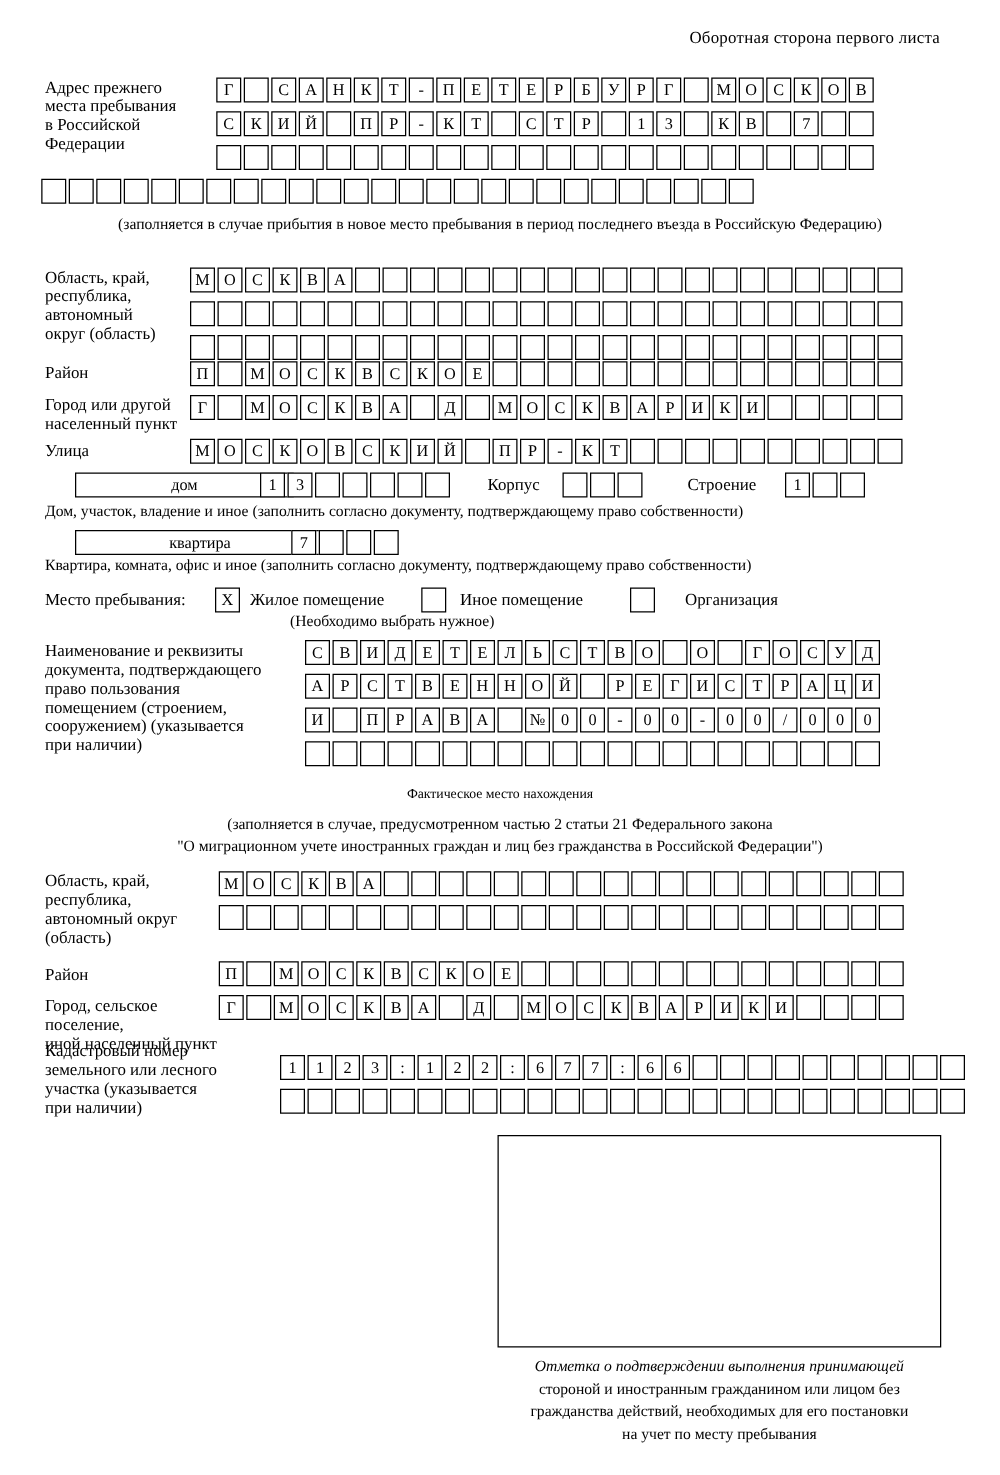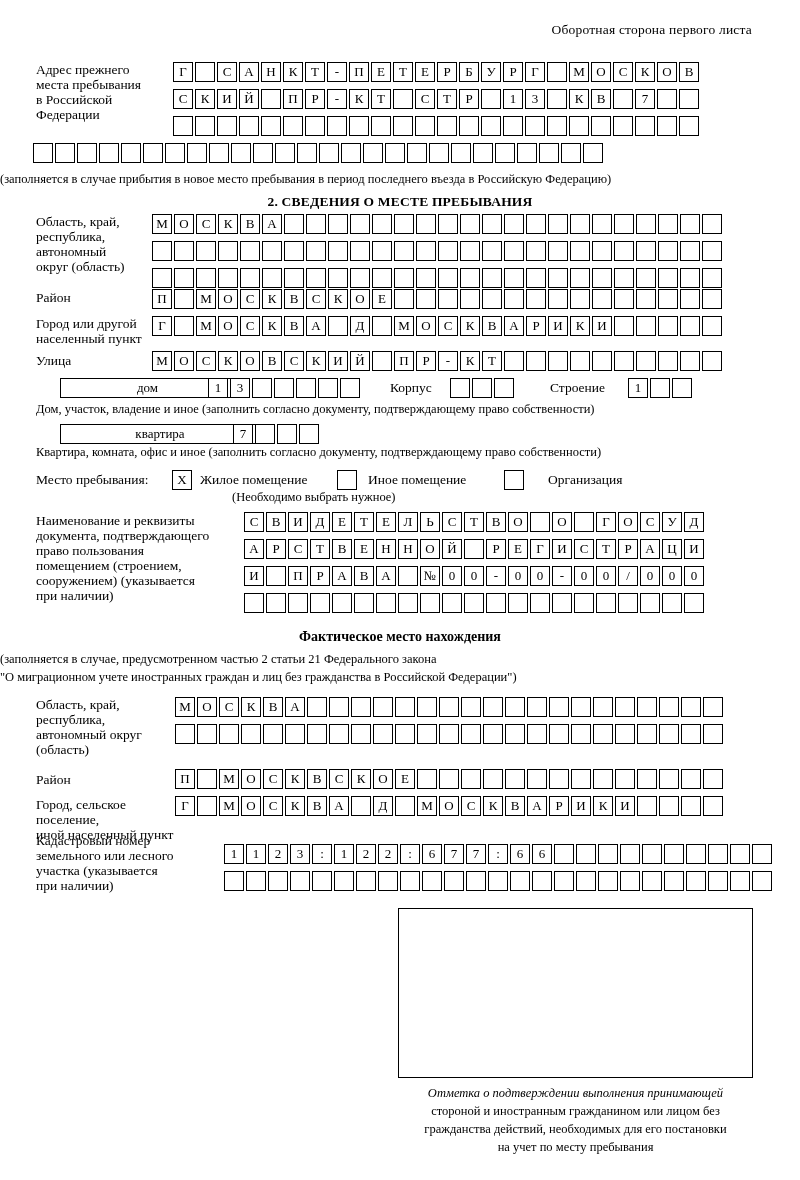--- a/index.html
+++ b/index.html
@@ -33,33 +33,33 @@
     font-size: 13.5px;
     line-height: 15px;
     white-space: pre-line;
   }
   .label-sm {
     font-size: 12.5px;
     line-height: 15px;
   }
   .center-note {
     font-size: 12.5px;
-    text-align: left;
+    text-align: center;
     width: 100%;
   }
   .section-title {
     font-size: 13.5px;
     font-weight: bold;
     text-align: center;
     width: 100%;
     letter-spacing: 0.2px;
   }
   .bold-center {
-    font-size: 14px;
-    font-weight: bold;
+    font-size: 11px;
+    font-weight: normal;
     text-align: center;
     width: 100%;
   }
 
   
   .comb {
     display: flex;
     flex-direction: row;
   }
   .cell {
@@ -229,21 +229,20 @@
     <div class="cell"></div>
     <div class="cell"></div>
     <div class="cell"></div>
     <div class="cell"></div>
     <div class="cell"></div>
     <div class="cell"></div>
   </div>
 
   <div class="abs center-note" style="left:0; top:172px;">(заполняется в случае прибытия в новое место пребывания в период последнего въезда в Российскую Федерацию)</div>
 
-  <div class="abs section-title" style="left:0; top:194px;">2. СВЕДЕНИЯ О МЕСТЕ ПРЕБЫВАНИЯ</div>
 
   <div class="abs label" style="left:36px; top:214px; width:140px;">Область, край,
 республика,
 автономный
 округ (область)</div>
 
   <div class="abs comb" style="left:152px; top:214px;">
     <div class="cell">М</div>
     <div class="cell">О</div>
     <div class="cell">С</div>

